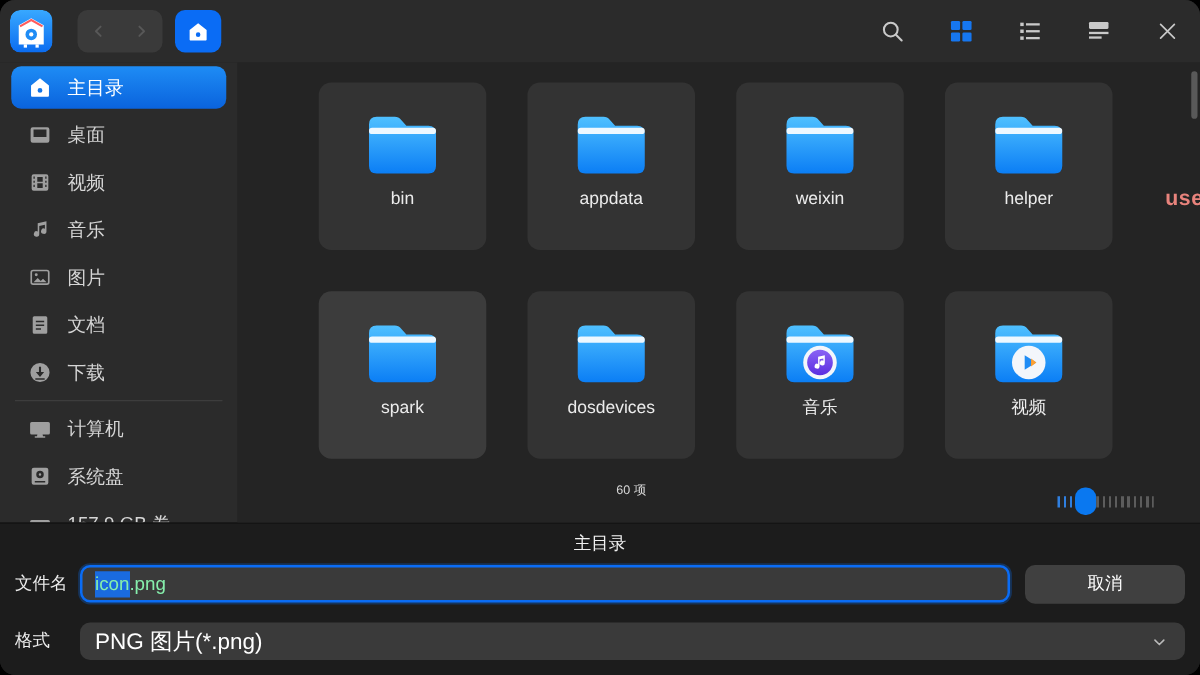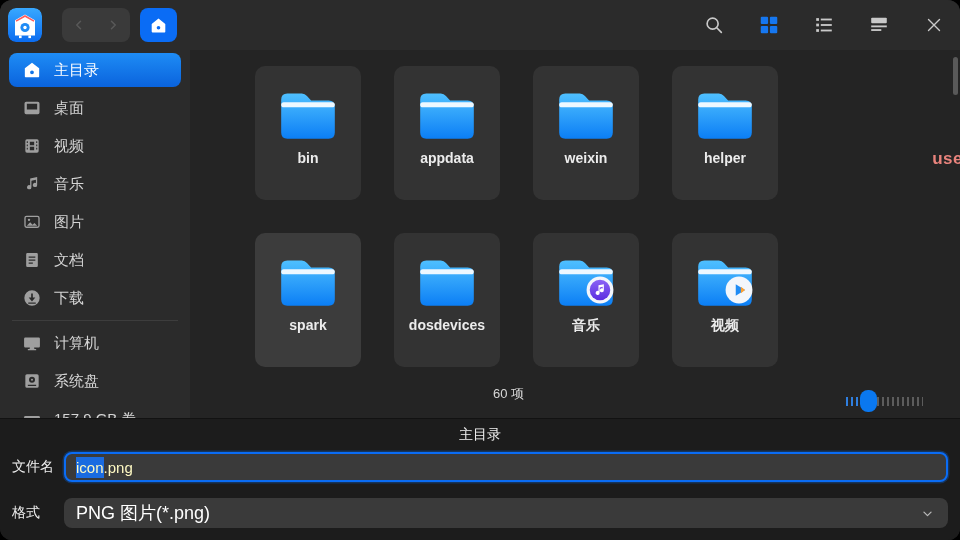--- a/index.html
+++ b/index.html
@@ -22,41 +22,41 @@
   .mid{flex:1;display:flex;min-height:0;}
   .sidebar{width:190px;background:#2b2b2b;padding:3px 9px;box-sizing:border-box;overflow:hidden;flex:none;}
   .sb-item{height:34px;margin-bottom:4px;display:flex;align-items:center;gap:12px;padding:0 13px;border-radius:8px;color:#d5d5d5;font-size:15px;}
   .sb-item svg{width:20px;height:20px;color:#9f9f9f;flex:none;}
   .sb-item.sel{background:linear-gradient(180deg,#1e8cf5,#0a63dd);color:#fff;}
   .sb-item.sel svg{color:#fff;}
   .sb-divider{height:1px;background:#3d3d3d;margin:5px 3px;}
 
   .content{flex:1;position:relative;background:#242424;min-width:0;}
   .folder-grid{position:absolute;left:65px;top:16px;width:636px;display:flex;flex-wrap:wrap;gap:33px;}
-  .tile{width:106px;height:134px;border-radius:10px;background:#333333;position:relative;display:flex;flex-direction:column;align-items:center;font-weight:bold;}
+  .tile{width:134px;height:134px;border-radius:10px;background:#333333;position:relative;display:flex;flex-direction:column;align-items:center;}
   .tile.hover{background:#3c3c3c;}
   .tile .folder{width:66px;height:54px;margin-top:21px;}
   .tile-label{margin-top:9px;font-size:14px;color:#ececec;}
   .badge{position:absolute;top:43px;left:53px;width:28px;height:28px;}
 
-  .status-count{position:absolute;left:303px;top:335px;font-size:13px;color:#d8d8d8;}
+  .status-count{position:absolute;left:303px;top:335px;font-size:10px;color:#d8d8d8;}
   .slider{position:absolute;right:37px;top:340px;height:22px;display:flex;align-items:center;}
   .ticks-l{width:14px;height:9px;background:repeating-linear-gradient(90deg,#2f7fe0 0 2px,transparent 2px 5px);}
   .slider-thumb{width:17px;height:22px;border-radius:8px;background:#0a78f0;flex:none;}
   .ticks-r{width:46px;height:9px;background:repeating-linear-gradient(90deg,#5c5c5c 0 2px,transparent 2px 5px);}
   .scrollthumb{position:absolute;right:2px;top:7px;width:5px;height:38px;border-radius:3px;background:#595959;}
   .watermark{position:absolute;right:-3px;top:99px;color:#e8837c;font-size:17px;font-weight:bold;letter-spacing:.5px;}
 
   
   .bottom{height:122px;background:#1c1c1c;border-top:1px solid #121212;box-sizing:border-box;padding:5px 12px 0;flex:none;}
   .path{text-align:center;color:#f0f0f0;font-size:14px;height:20px;line-height:20px;margin-bottom:7px;}
   .row{display:flex;align-items:center;height:32px;}
   .row2{margin-top:14px;}
   .lab{width:52px;color:#ededed;font-size:14px;flex:none;}
-  .fname{flex:1;height:26px;background:#3a3a3a;border:2px solid #0a6cf5;border-radius:8px;box-shadow:0 0 0 1.5px rgba(11,108,240,.30);display:flex;align-items:center;padding:0 10px;font-size:15px;color:#fef9c3;min-width:0;}
+  .fname{flex:1;height:26px;background:#3a3a3a;border:2px solid #0a6cf5;border-radius:8px;box-shadow:0 0 0 1.5px rgba(11,108,240,.30);display:flex;align-items:center;padding:0 10px;font-size:15px;color:#86efac;min-width:0;}
   .sel-text{background:#1a6be0;padding:2px 0;}
   .btn{width:128px;height:31px;margin-left:12px;border-radius:8px;display:flex;align-items:center;justify-content:center;font-size:14px;color:#fff;flex:none;}
   .btn.cancel{background:#404040;}
   .btn.save{background:#0a6cf5;}
   .dropdown{flex:1;height:30px;background:#3a3a3a;border-radius:8px;display:flex;align-items:center;padding:0 12px;color:#fff;font-size:18px;box-sizing:border-box;min-width:0;}
   .dd-chev{margin-left:auto;width:17px;height:17px;color:#b9b9b9;flex:none;}
 </style>
 </head>
 <body>
 
@@ -366,20 +366,21 @@
     </div>
   </div>
 
   <div class="bottom">
     <div class="path">主目录</div>
     <div class="row">
       <div class="lab">文件名</div>
       <div class="fname">
           <span><span class="sel-text">icon</span><span>.png</span></span>
         </div>
+      <div class="btn cancel">取消</div>
     </div>
     <div class="row row2">
       <div class="lab">格式</div>
       <div class="dropdown">
         <span>PNG 图片(*.png)</span>
         <svg class="dd-chev">
             <use href="#i-chevDown"></use>
           </svg>
       </div>
     </div>

